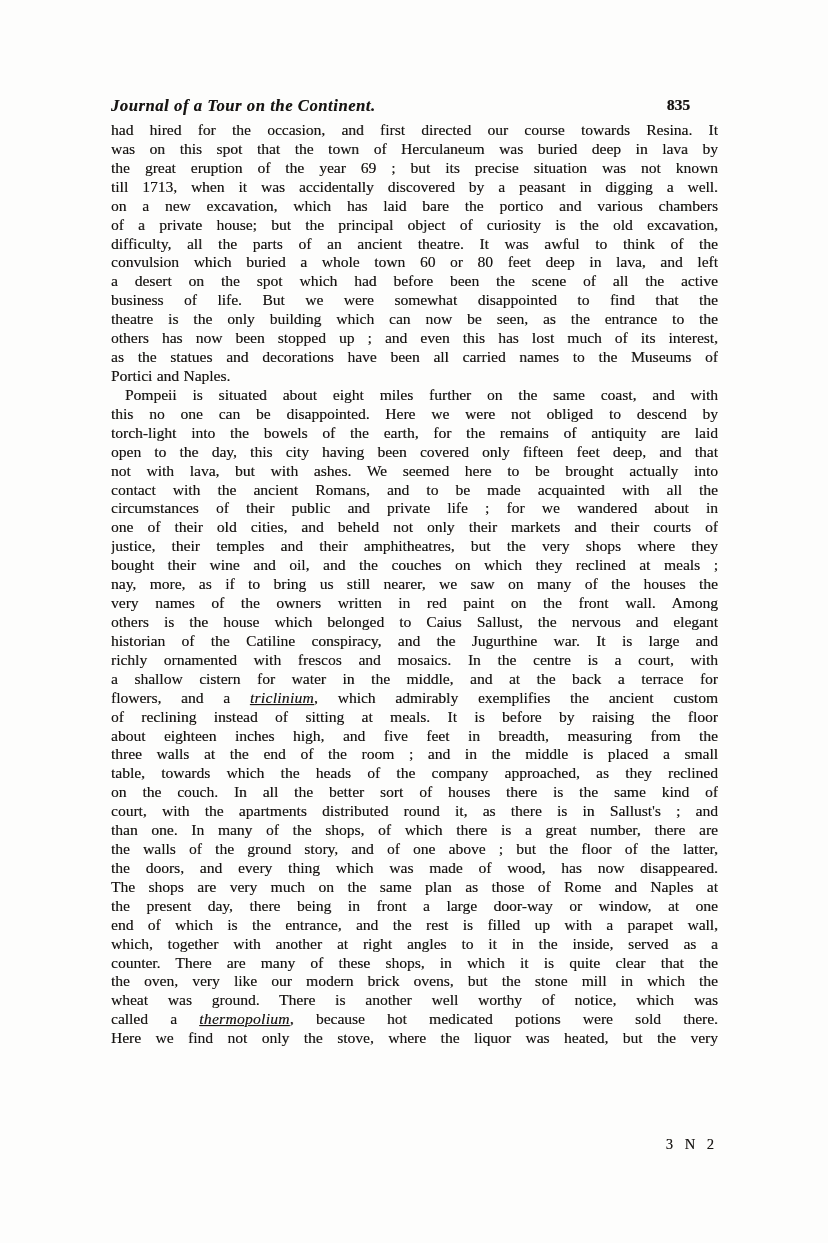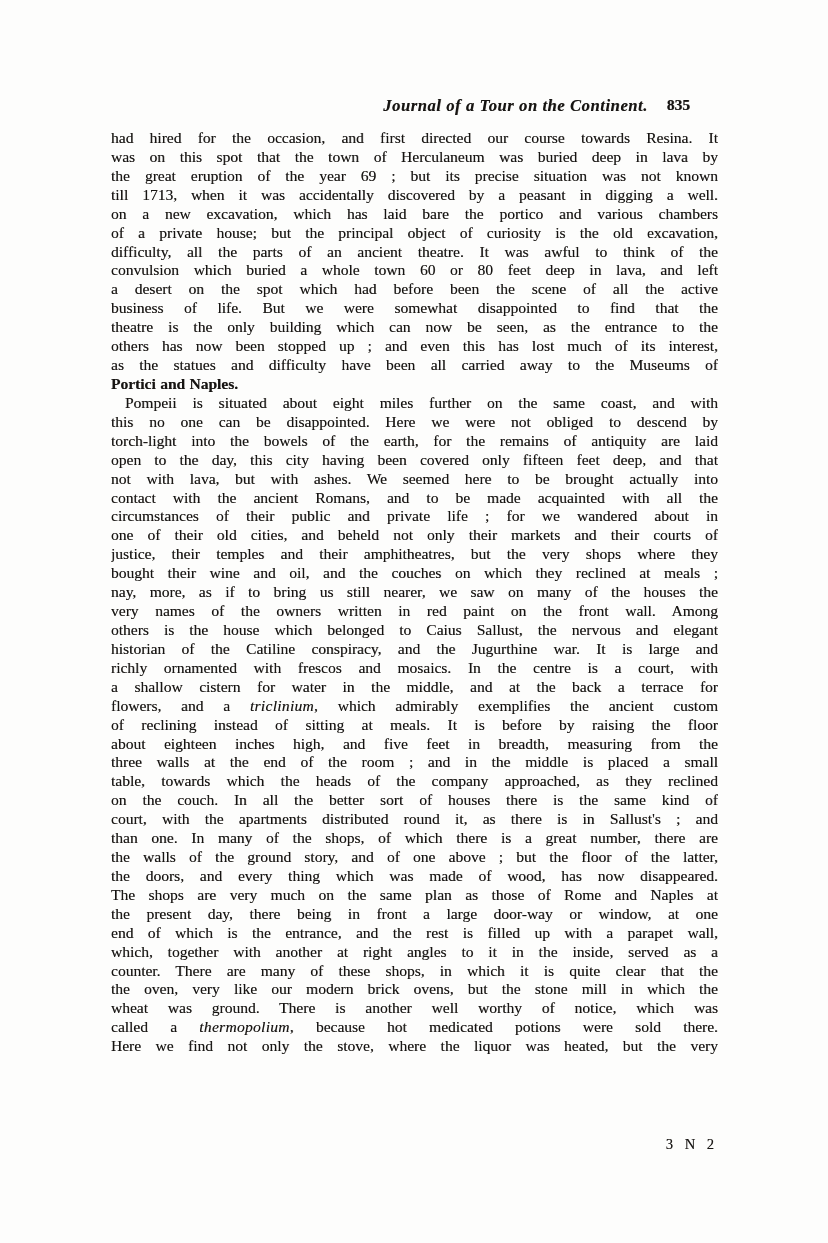--- a/index.html
+++ b/index.html
@@ -20,63 +20,63 @@
     position: absolute;
     top: 96px;
     left: 111px;
     width: 607px;
     height: 22px;
   }
   .running-title {
     position: absolute;
     left: 0;
     right: 70px;
-    text-align: right;
+    text-align: left;
     font-style: italic;
     font-weight: bold;
     font-size: 16.5px;
     letter-spacing: 0.6px;
     text-shadow: 0.3px 0.3px 0.5px rgba(25,20,15,0.55);
     white-space: nowrap;
   }
   .page-number {
     position: absolute;
     right: 28px;
     top: 0;
     font-weight: bold;
     font-size: 15.5px;
     text-shadow: 0.4px 0.4px 0.6px rgba(25,20,15,0.6);
   }
   .text-block {
     position: absolute;
-    top: 129px;
+    top: 121px;
     left: 111px;
     width: 607px;
   }
   .line {
     height: 18.93px;
     line-height: 18.93px;
     font-size: 15.5px;
     text-align: justify;
     text-align-last: justify;
     overflow: hidden;
     white-space: nowrap;
     text-shadow: 0.3px 0.3px 0.45px rgba(25,20,15,0.5);
     word-spacing: 0.5px;
   }
   .line.no-justify {
     text-align: center;
     text-align-last: left;
-    font-weight: bold;
   }
   .line.indent {
     text-indent: 14px;
   }
   .line i {
     letter-spacing: 0.3px;
+    text-decoration: underline;
   }
   .signature-mark {
     position: absolute;
     top: 1136px;
     left: 111px;
     width: 607px;
     text-align: right;
     font-size: 14.5px;
     letter-spacing: 4px;
     text-shadow: 0.3px 0.3px 0.5px rgba(25,20,15,0.5);
@@ -98,21 +98,21 @@
         <div class="line">the great eruption of the year 69 ; but its precise situation was not known</div>
         <div class="line">till 1713, when it was accidentally discovered by a peasant in digging a well.</div>
         <div class="line">on a new excavation, which has laid bare the portico and various chambers</div>
         <div class="line">of a private house; but the principal object of curiosity is the old excavation,</div>
         <div class="line">difficulty, all the parts of an ancient theatre.  It was awful to think of the</div>
         <div class="line">convulsion which buried a whole town 60 or 80 feet deep in lava, and left</div>
         <div class="line">a desert on the spot which had before been the scene of all the active</div>
         <div class="line">business of life.  But we were somewhat disappointed to find that the</div>
         <div class="line">theatre is the only building which can now be seen, as the entrance to the</div>
         <div class="line">others has now been stopped up ; and even this has lost much of its interest,</div>
-        <div class="line">as the statues and difficulty have been all carried away to the Museums of</div>
+        <div class="line">as the statues and decorations have been all carried names to the Museums of</div>
         <div class="line no-justify">Portici and Naples.</div>
       </div>
       <div>
         <div class="line indent">Pompeii is situated about eight miles further on the same coast, and with</div>
         <div class="line">this no one can be disappointed.  Here we were not obliged to descend by</div>
         <div class="line">torch-light into the bowels of the earth, for the remains of antiquity are laid</div>
         <div class="line">open to the day, this city having been covered only fifteen feet deep, and that</div>
         <div class="line">not with lava, but with ashes.  We seemed here to be brought actually into</div>
         <div class="line">contact with the ancient Romans, and to be made acquainted with all the</div>
         <div class="line">circumstances of their public and private life ; for we wandered about in</div>

